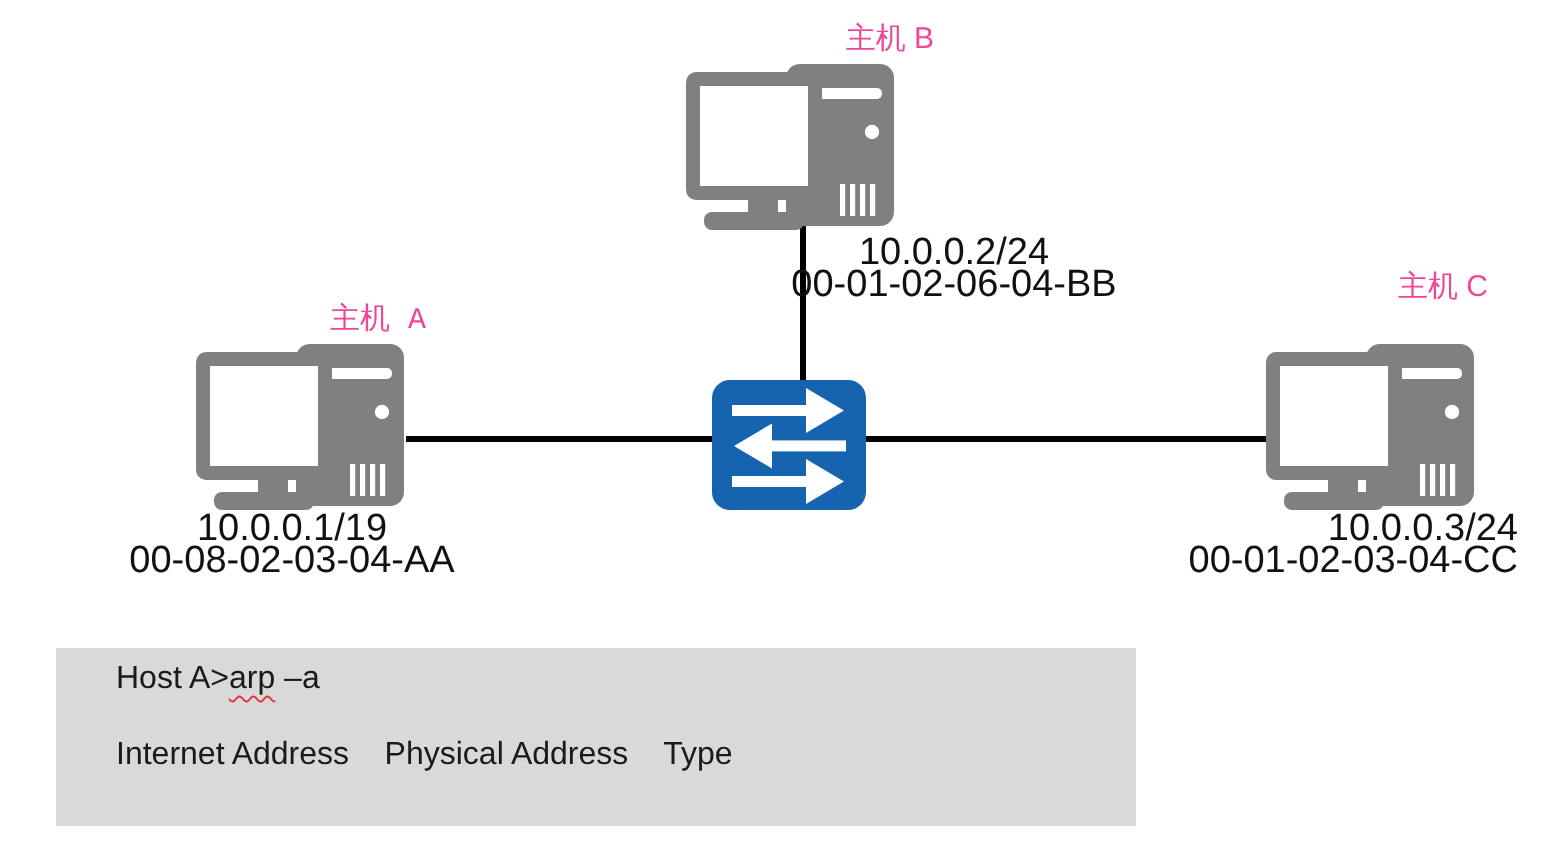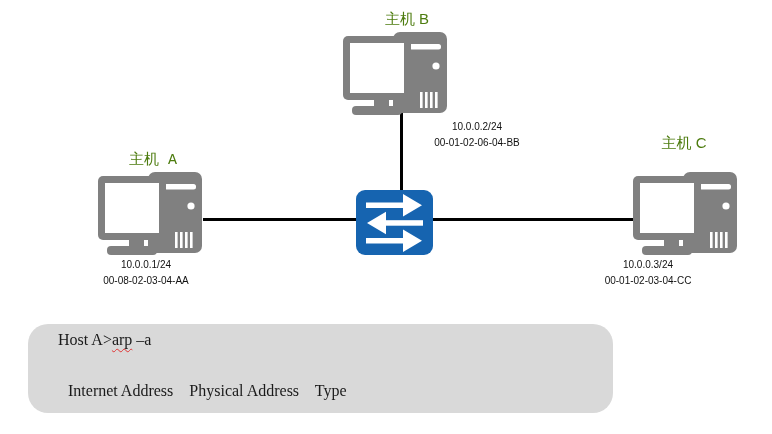--- a/index.html
+++ b/index.html
@@ -7,62 +7,61 @@
     position:relative;
     width:772px;height:434px;
     background:#ffffff;
     font-family:"Liberation Sans",sans-serif;
     color:#000;
     overflow:hidden;
   }
   .host-name{
     position:absolute;
     width:120px;
-    text-align:center;
+    text-align:right;
     font-size:15px;
-    color:#4d7c0f;
+    color:#ec4899;
   }
   .host-info{
     position:absolute;
     width:180px;
     text-align:center;
-    font-size:10px;
+    font-size:19px;
     line-height:16px;
     color:#111;
   }
   .cable{
     position:absolute;
     background:#000000;
   }
   .pc-icon{position:absolute;width:104px;height:84px;}
   .switch{
     position:absolute;
     left:356px;top:190px;
     width:77px;height:65px;
     background:#1664b0;
     border-radius:9px;
   }
   .switch svg{display:block;width:77px;height:65px;}
   .console{
     position:absolute;
     left:28px;top:324px;
-    width:585px;height:89px;
+    width:540px;height:89px;
     background:#d9d9d9;
-    font-family:Liberation Serif, serif;
+    font-family:Liberation Sans, sans-serif;
     font-size:16px;
     color:#1a1a1a;
-    border-radius:20px;
   }
   .console-line{
     position:absolute;
     left:30px;
     white-space:pre;
   }
   .console-line.l1{top:7px;}
-  .console-line.l2{top:58px;margin-left:10px;}
+  .console-line.l2{top:45px;}
   .squiggle{
     text-decoration-line:underline;
     text-decoration-style:wavy;
     text-decoration-color:#e03535;
     text-decoration-thickness:1px;
     text-underline-offset:3px;
   }
 </style>
 </head>
 <body>
@@ -124,28 +123,28 @@
       <rect x="10" y="12.5" width="40" height="5.5" fill="#ffffff"></rect>
       <polygon points="47,4 47,26.5 66,15.2" fill="#ffffff"></polygon>
       <rect x="27" y="30.2" width="40" height="5.5" fill="#ffffff"></rect>
       <polygon points="30,21.7 30,44.2 11,33" fill="#ffffff"></polygon>
       <rect x="10" y="48" width="40" height="5.5" fill="#ffffff"></rect>
       <polygon points="47,39.5 47,62 66,50.7" fill="#ffffff"></polygon>
     </svg>
   </div>
 
   <div class="host-info" style="left:56px;top:257px;">
-    <div>10.0.0.1/24</div>
+    <div>10.0.0.1/19</div>
     <div>00-08-02-03-04-AA</div>
   </div>
   <div class="host-info" style="left:387px;top:119px;">
     <div>10.0.0.2/24</div>
     <div>00-01-02-06-04-BB</div>
   </div>
-  <div class="host-info" style="left:558px;top:257px;">
+  <div class="host-info" style="left:579px;top:257px;text-align:right;">
     <div>10.0.0.3/24</div>
     <div>00-01-02-03-04-CC</div>
   </div>
 
   <div class="console">
     <div class="console-line l1"><span>Host A&gt;</span><span class="squiggle">arp</span><span> –a</span></div>
     <div class="console-line l2">Internet Address    Physical Address    Type</div>
   </div>
 
 </div>

